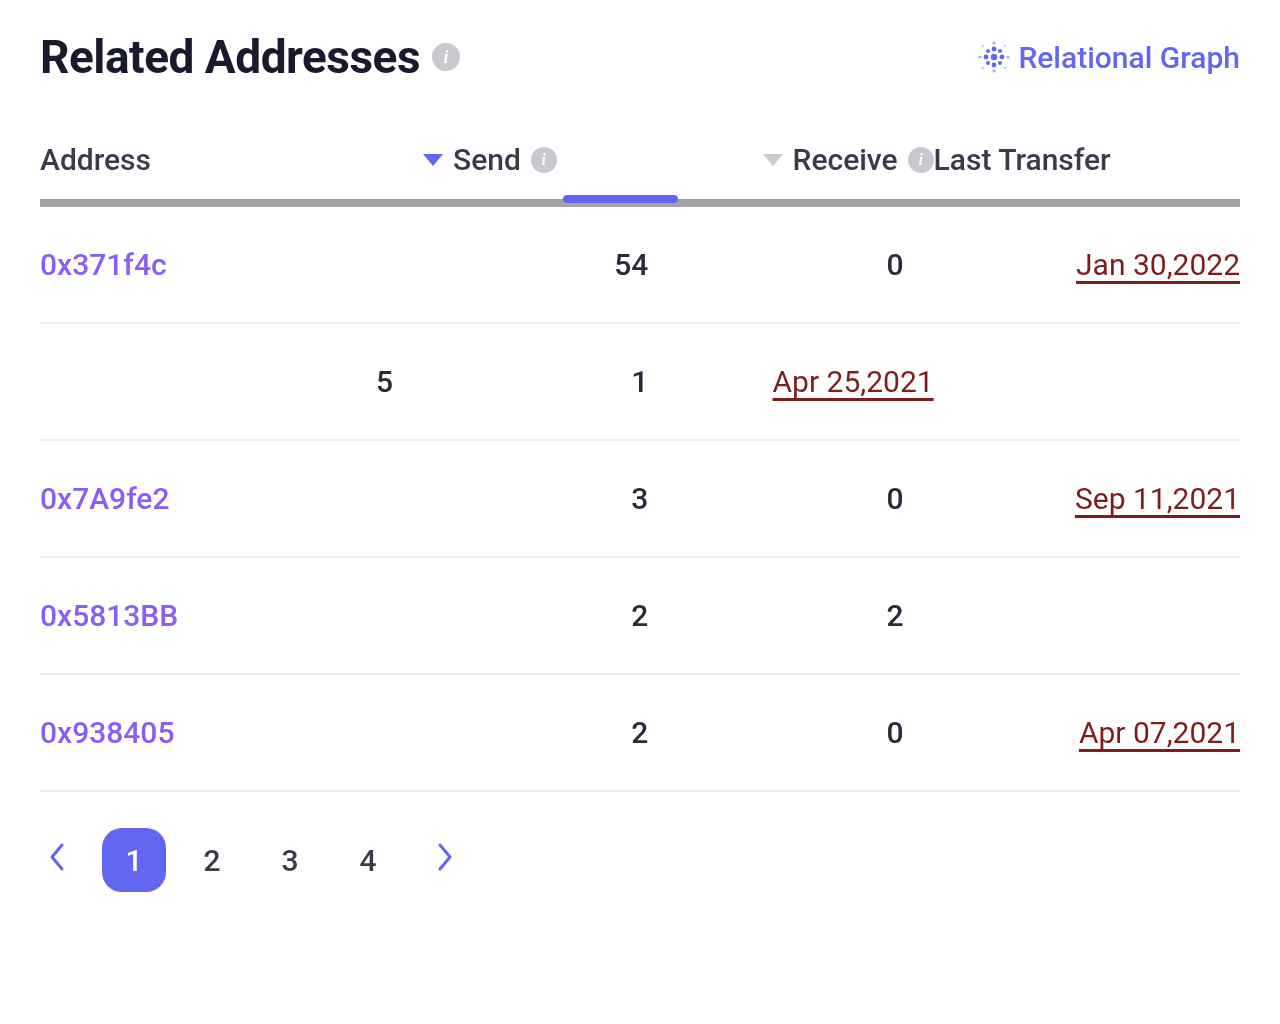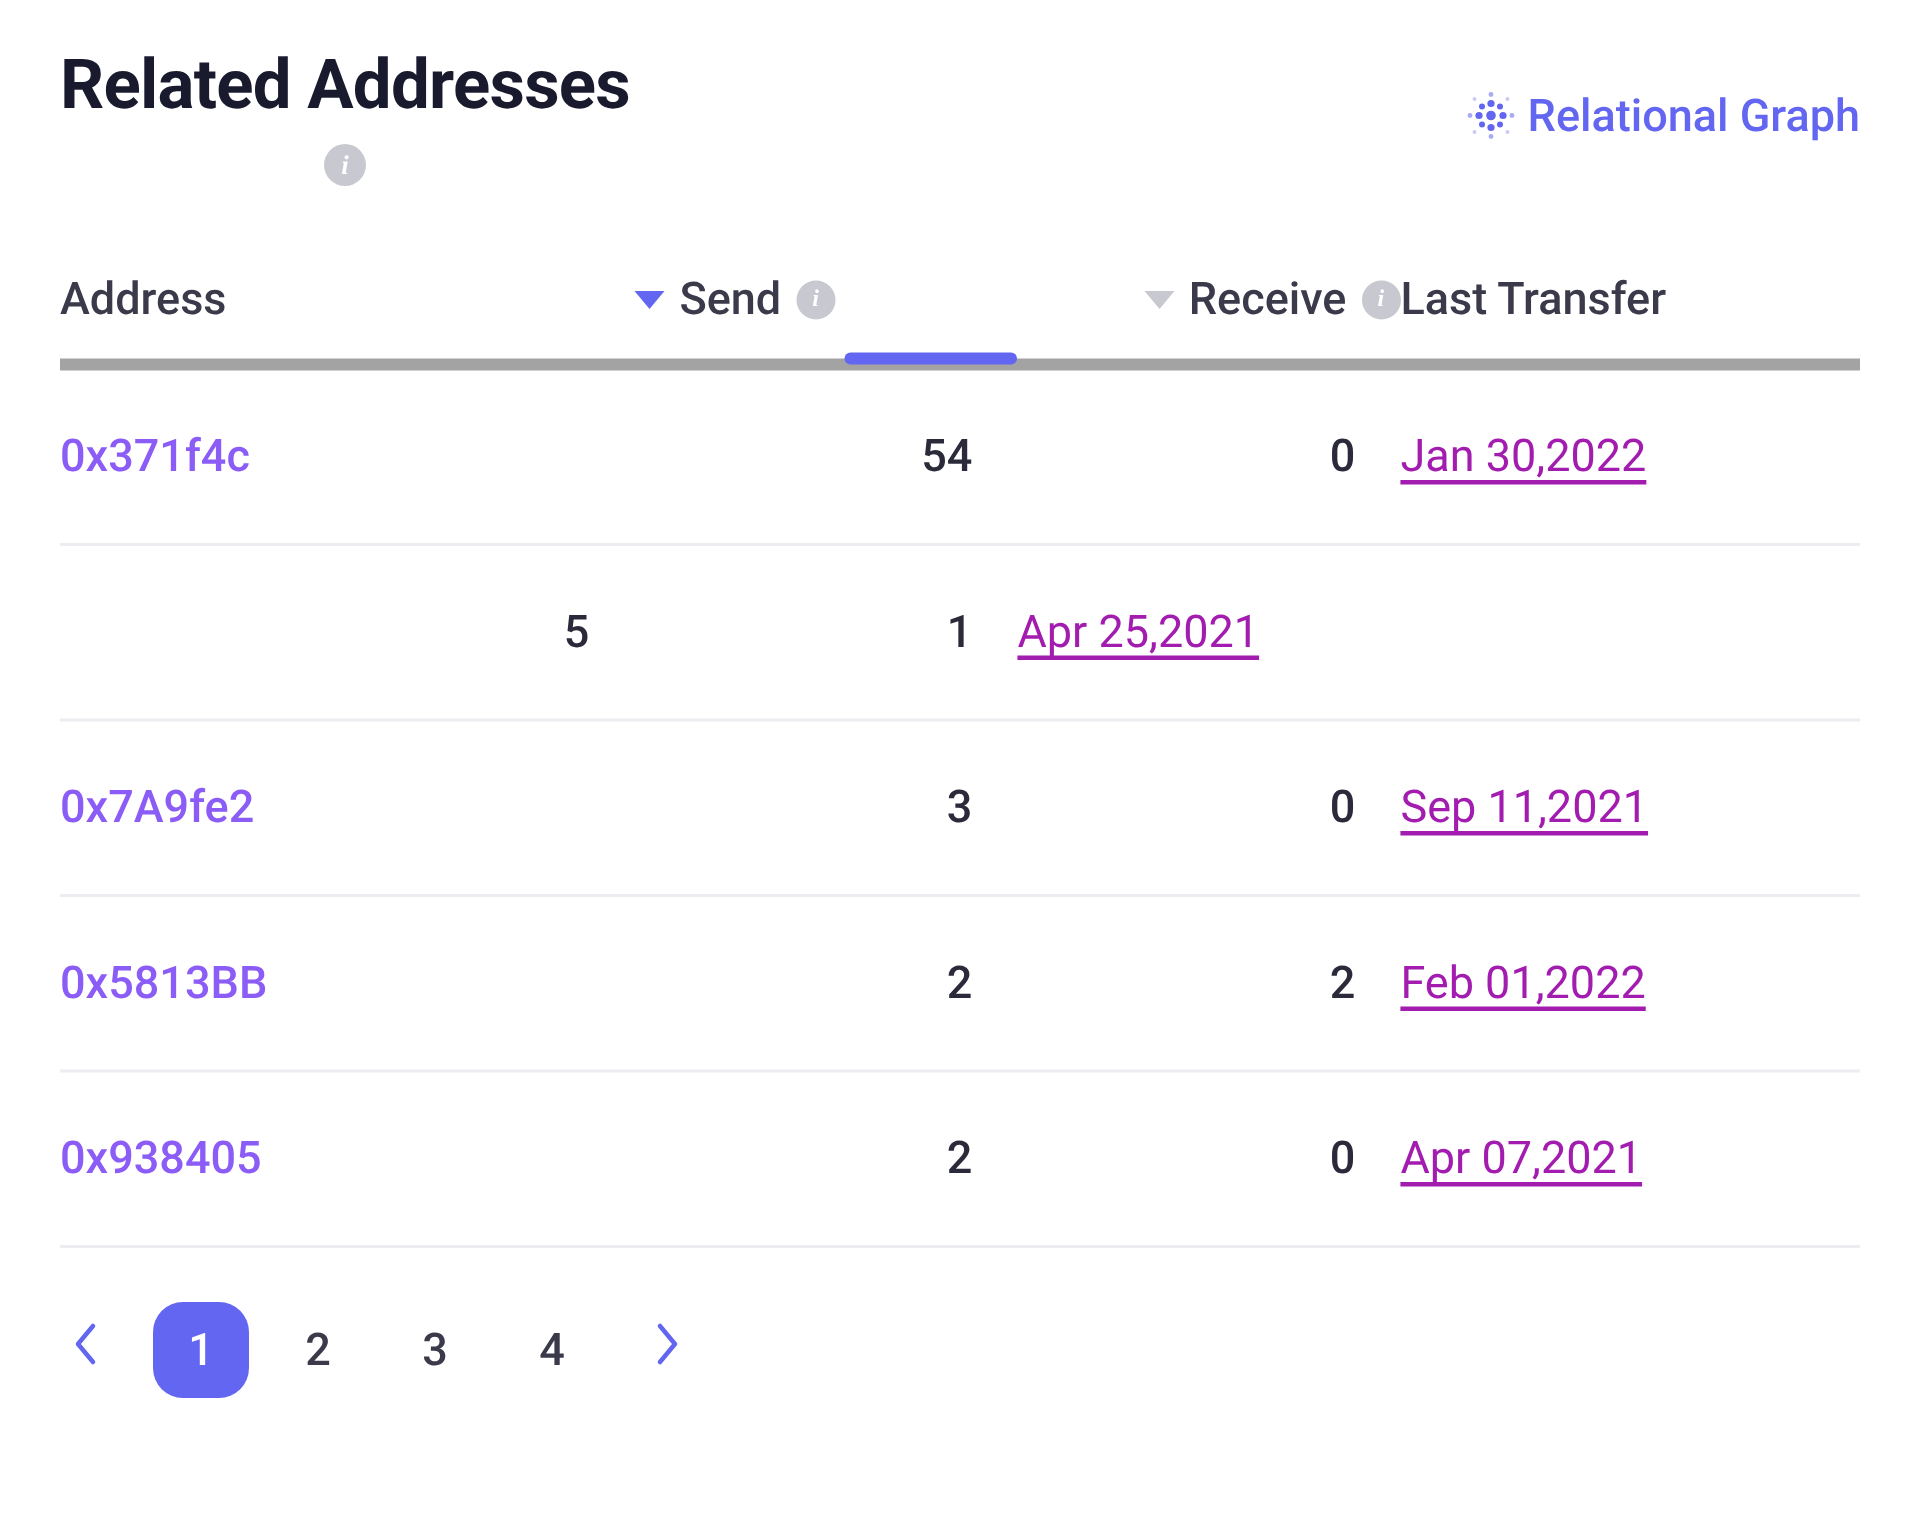--- a/index.html
+++ b/index.html
@@ -15,21 +15,20 @@
   .header {
     display: flex;
     justify-content: space-between;
     align-items: center;
     margin-bottom: 40px;
   }
   .title-wrap {
     display: flex;
     align-items: center;
     gap: 12px;
-    flex-direction: column;
   }
   .title {
     font-size: 46px;
     font-weight: 700;
     color: #1a1a2e;
     letter-spacing: -0.5px;
   }
   .info-icon {
     width: 28px;
     height: 28px;
@@ -102,22 +101,22 @@
     display: grid;
     grid-template-columns: 1.5fr 1fr 1fr 1.2fr;
     align-items: center;
     padding: 40px 0;
     border-bottom: 2px solid #ececf1;
     font-size: 30px;
   }
   .td-addr { font-weight: 500; color: #8b5cf6; }
   .td-num { text-align: right; font-weight: 500; color: #2a2a3a; padding-right: 30px; }
   .td-date {
-    text-align: left;
-    color: #a21caf;
+    text-align: right;
+    color: #7f1d1d;
     text-decoration: underline;
     text-underline-offset: 6px;
     cursor: pointer;
   }
 
   
   .footer {
     display: flex;
     justify-content: space-between;
     align-items: center;
@@ -228,21 +227,20 @@
       <div class="trow">
         <div class="td-addr">0x7A9fe2</div>
         <div class="td-num">3</div>
         <div class="td-num">0</div>
         <div class="td-date">Sep 11,2021</div>
       </div>
       <div class="trow">
         <div class="td-addr">0x5813BB</div>
         <div class="td-num">2</div>
         <div class="td-num">2</div>
-        <div class="td-date">Feb 01,2022</div>
       </div>
       <div class="trow">
         <div class="td-addr">0x938405</div>
         <div class="td-num">2</div>
         <div class="td-num">0</div>
         <div class="td-date">Apr 07,2021</div>
       </div>
     </div>
 
   <div class="footer">

